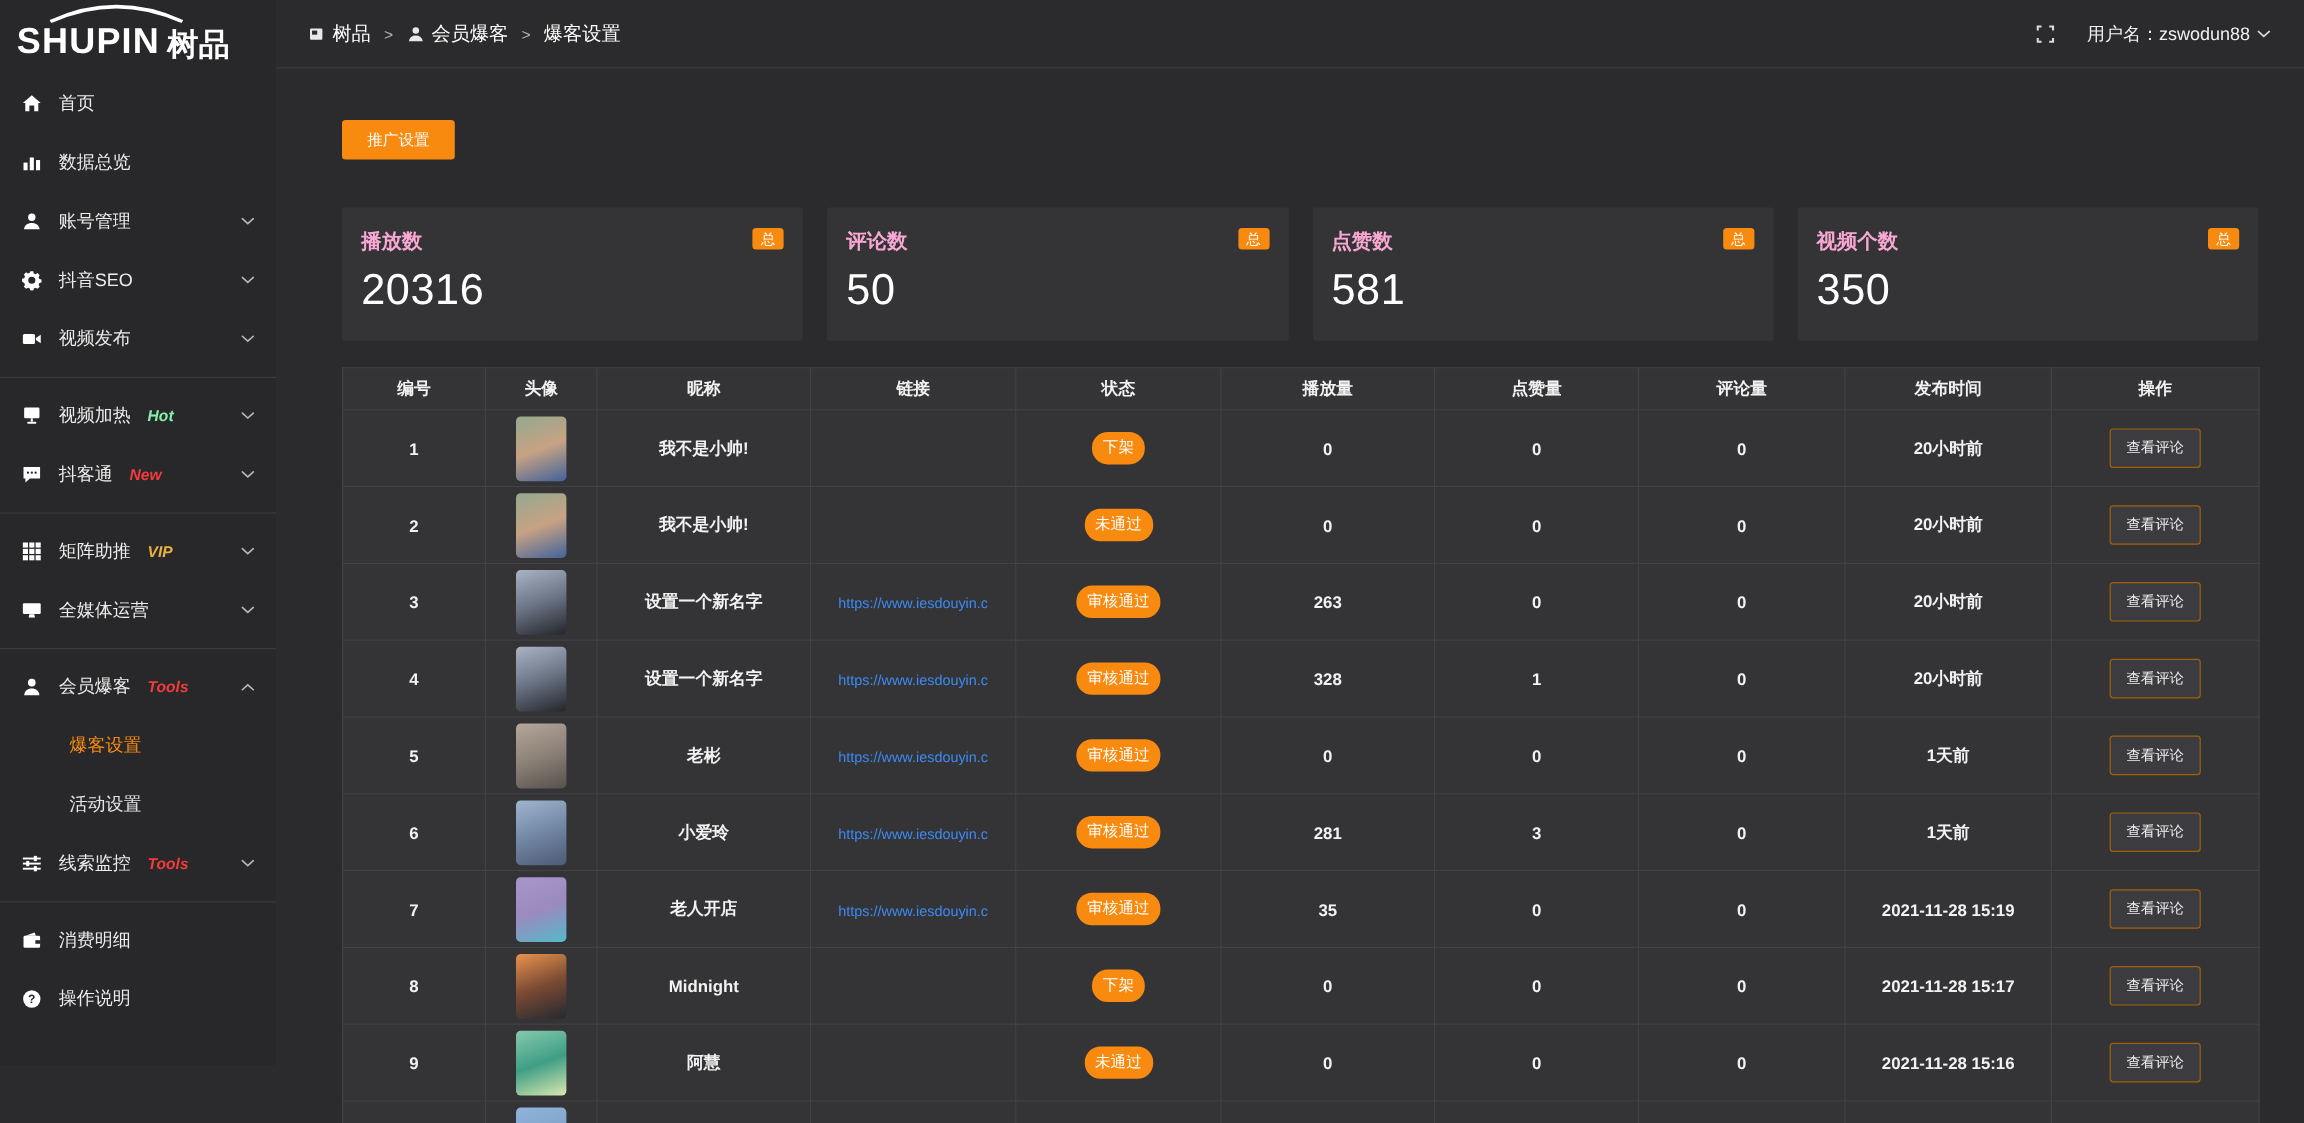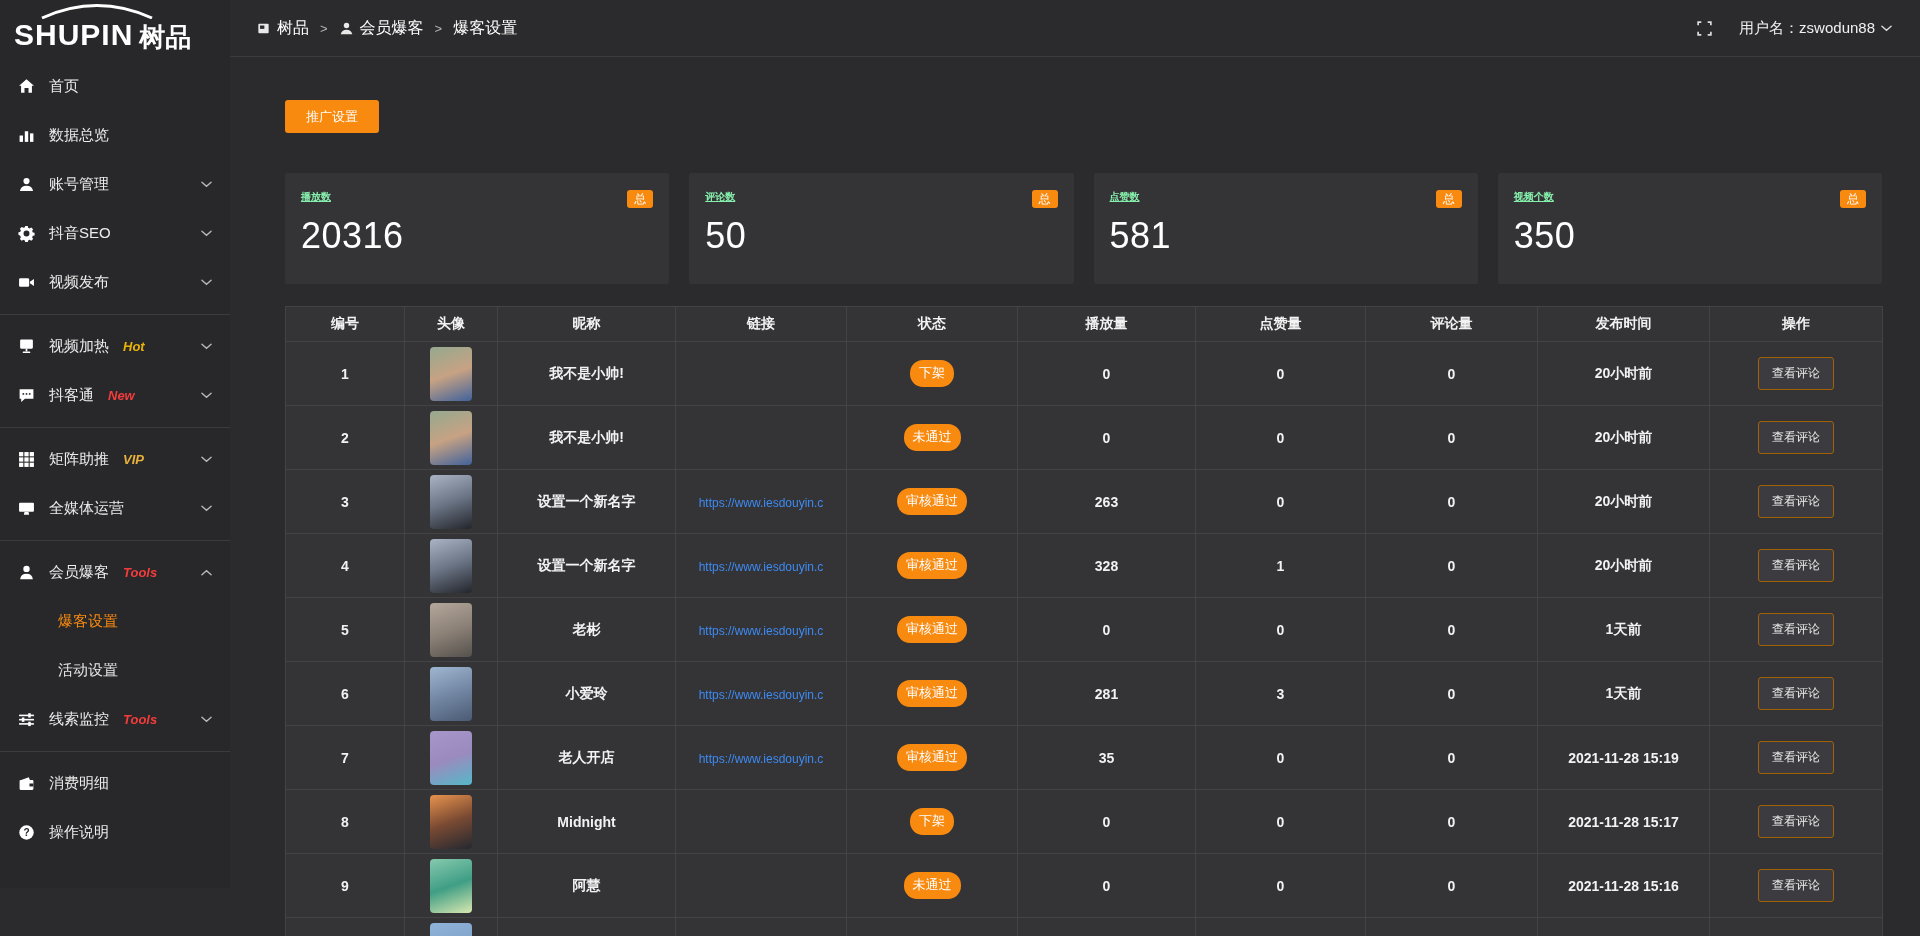--- a/index.html
+++ b/index.html
@@ -38,21 +38,21 @@
   .fs-icon svg{width:17px;height:17px;}
   .username{font-size:15px;display:flex;align-items:center;cursor:pointer;}
   .username .chev{margin-left:6px;display:flex;color:#dcdcdc;}
   .username .chev svg{width:11px;height:7px;}
   
   .content{margin-left:230px;padding:43px 0 0 55px;width:1690px;}
   .promo-btn{background:var(--accent);color:#fff;border:none;border-radius:3px;font-size:13px;height:33px;padding:0 21px;cursor:pointer;font-family:inherit;}
   .cards{display:flex;gap:20px;margin-top:40px;width:1597px;}
   .card{flex:1;background:#343437;border-radius:2px;height:111px;padding:17px 16px;}
   .card-top{display:flex;justify-content:space-between;align-items:flex-start;}
-  .card-label{color:#86efac;font-size:10px;font-weight:700;text-decoration:underline;}
+  .card-label{color:#f9a8d4;font-size:17px;font-weight:700;}
   .card-badge{background:var(--accent);color:#fff;font-size:12px;padding:3px 7px;border-radius:3px;line-height:1;}
   .card-value{color:#fff;font-size:36px;margin-top:7px;font-weight:400;letter-spacing:.5px;}
   
   .data-table{margin-top:22px;border-collapse:collapse;table-layout:fixed;width:1597px;}
   .data-table th,.data-table td{border:1px solid #434346;background:#343437;text-align:center;color:#f2f2f2;padding:0;}
   .data-table th{height:35px;font-size:14px;font-weight:700;}
   .data-table td{height:64px;font-size:14px;font-weight:700;}
   td.link-cell{font-weight:400;}
   .link{color:var(--link);font-size:12px;cursor:pointer;white-space:nowrap;}
   .avatar{width:42px;height:54px;border-radius:4px;margin:0 auto;}
@@ -138,21 +138,21 @@
       <div class="menu-divider"></div>
       <div class="menu-item">
     <span class="mi-icon">
           <svg viewBox="0 0 16 16" fill="currentColor">
             <rect x="2" y="1.5" width="12" height="8.5" rx="1"></rect>
             <rect x="7.2" y="10" width="1.6" height="2.6"></rect>
             <rect x="4.4" y="12.6" width="7.2" height="1.6" rx=".8"></rect>
           </svg>
         </span>
     <span class="mi-label">视频加热</span>
-    <span class="mi-badge" style="color: #eab308;">Hot</span>
+    <span class="mi-badge" style="color: #86efac;">Hot</span>
     <span class="mi-chevron">
           <svg viewBox="0 0 12 7" fill="none" stroke="currentColor" stroke-width="1.5" stroke-linecap="round">
             <path d="M1 1l5 4.5L11 1"></path>
           </svg>
         </span>
   </div>
       <div class="menu-item">
     <span class="mi-icon">
           <svg viewBox="0 0 16 16" fill="currentColor">
             <path d="M1.5 2h13v9h-8L3 14.2V11H1.5z"></path>

